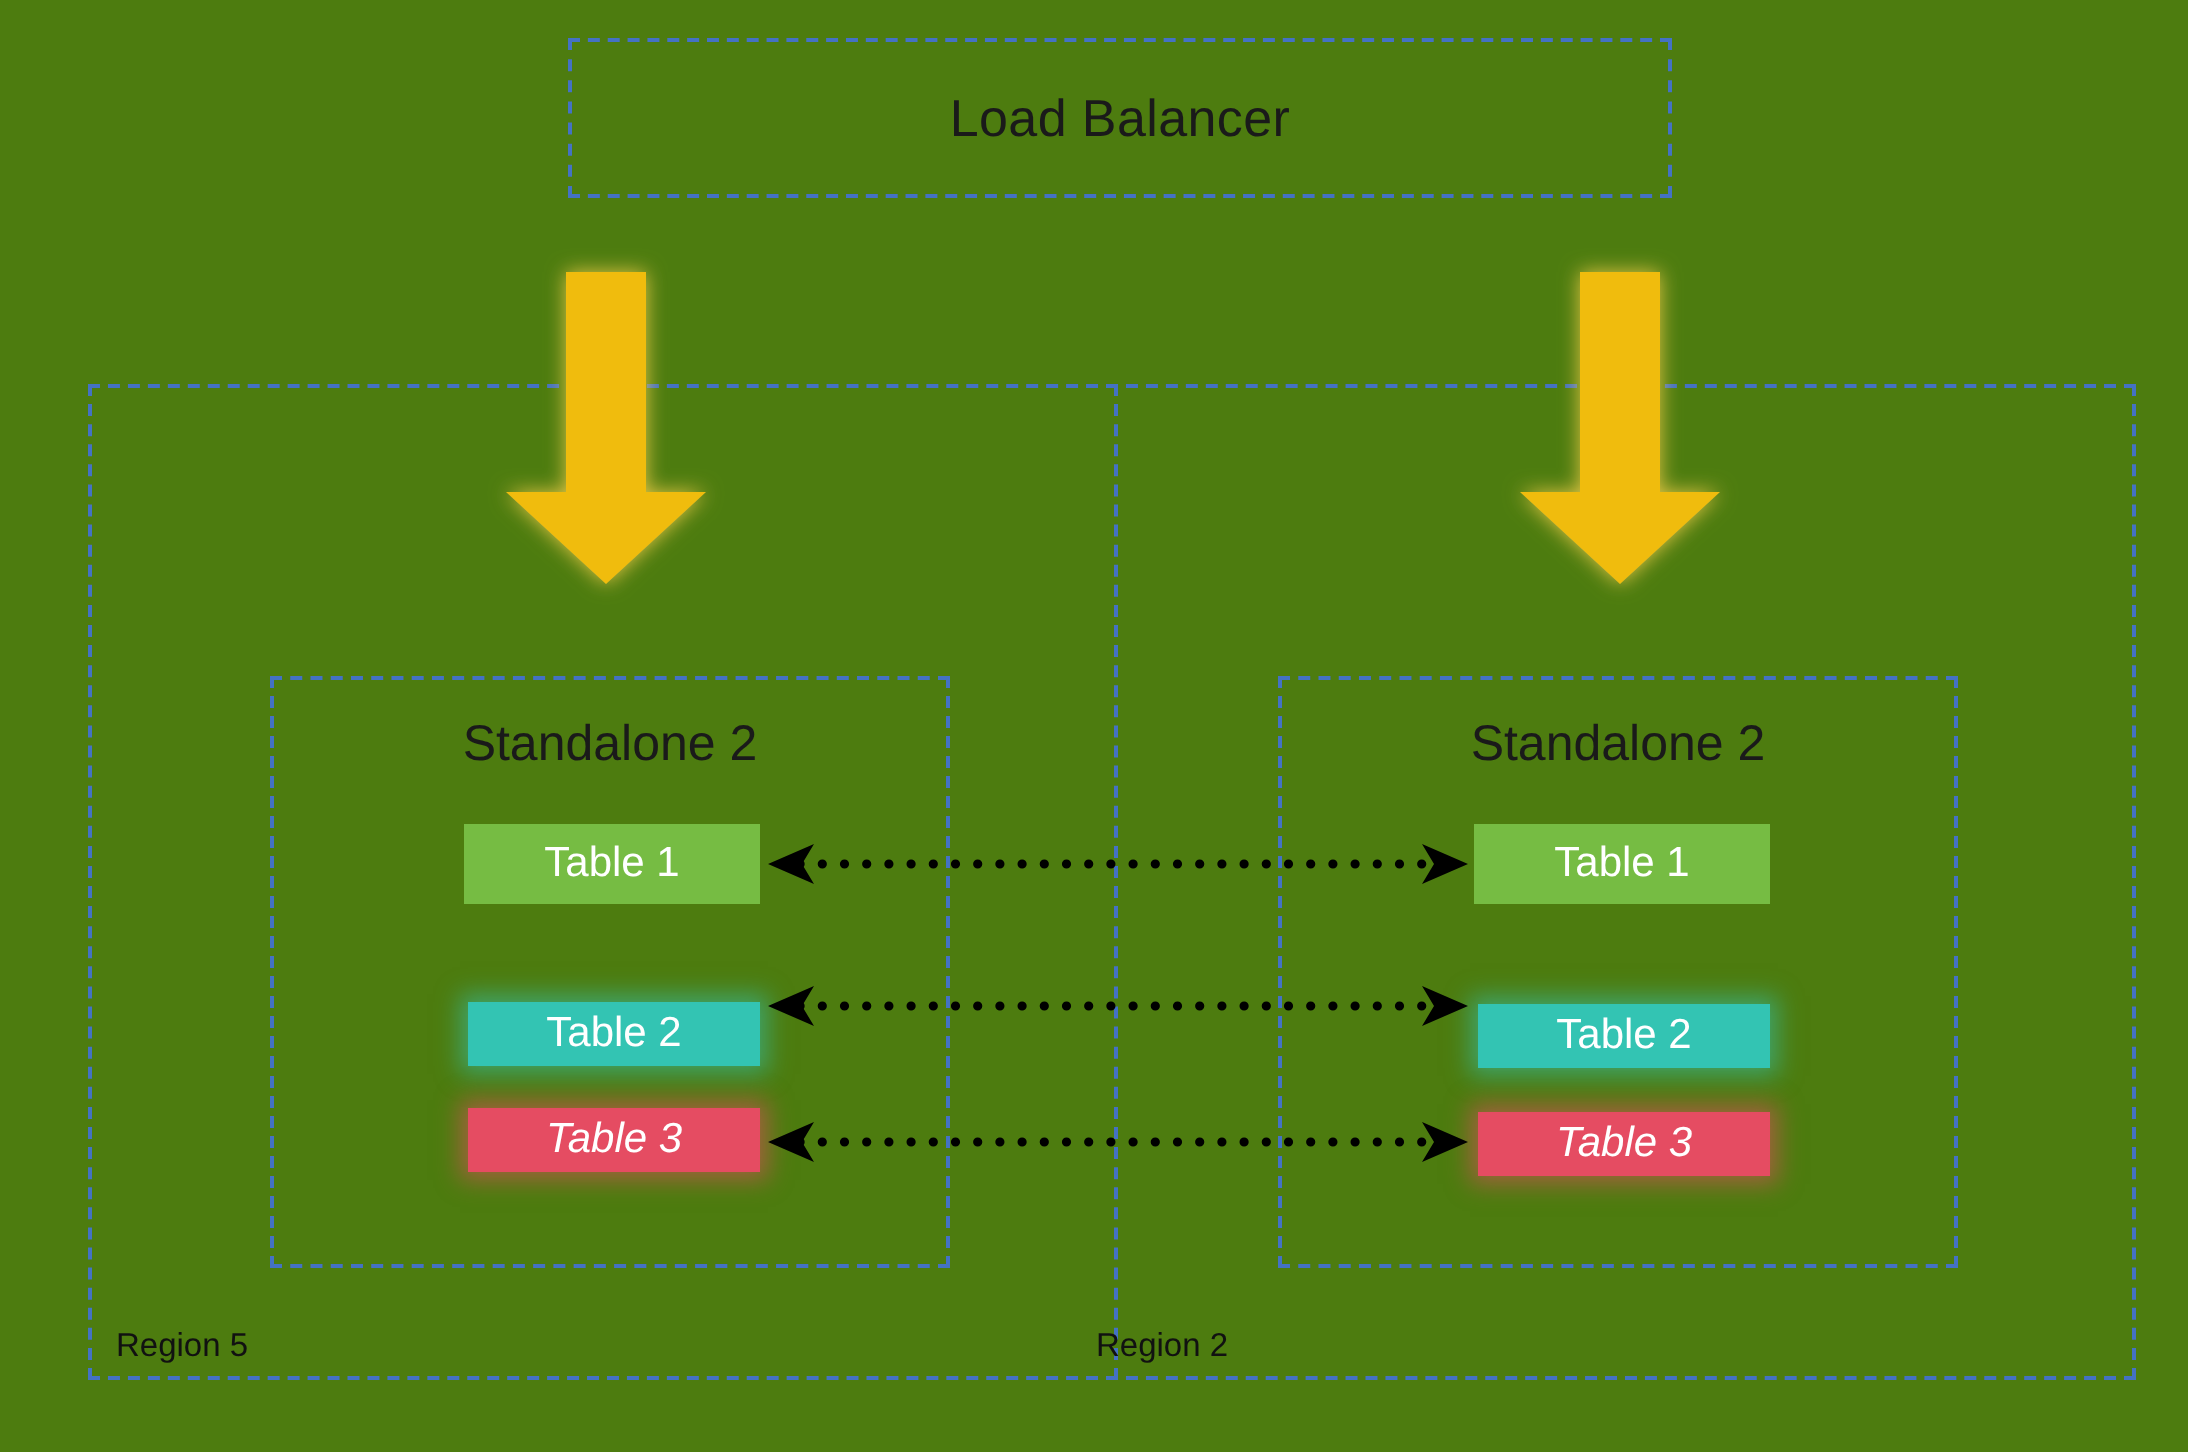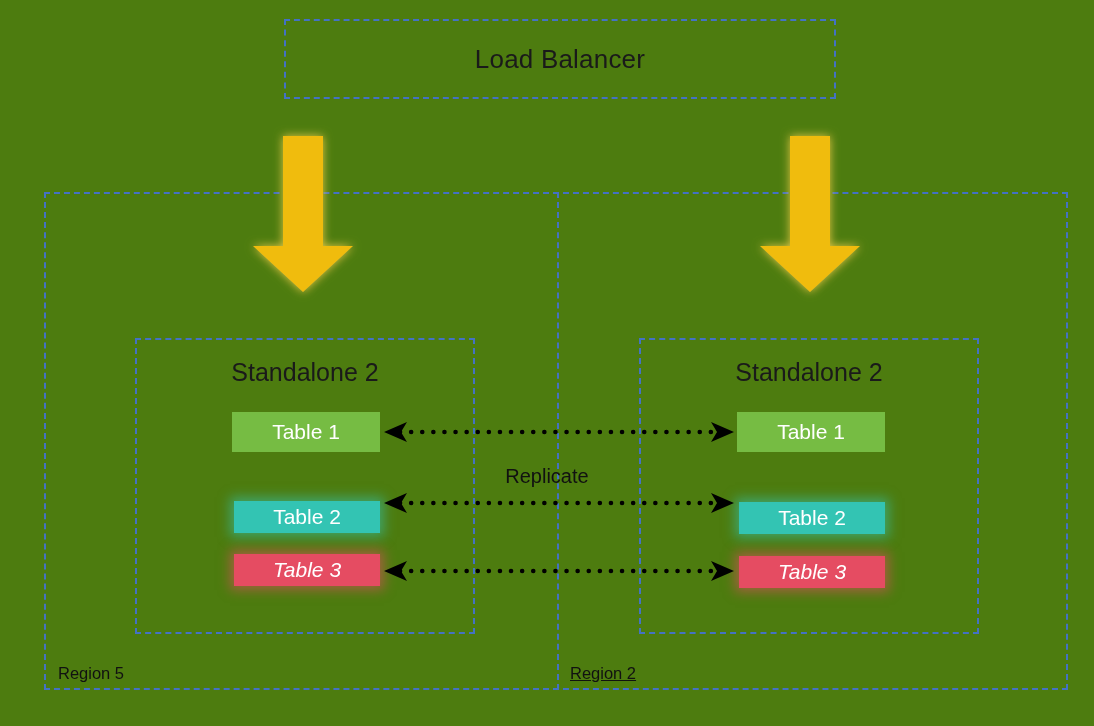--- a/index.html
+++ b/index.html
@@ -64,21 +64,21 @@
     height: 498px;
     border-left: 2px dashed #4472C4;
     box-sizing: border-box;
   }
   .region-label {
     position: absolute;
     font-size: 16.5px;
     color: #111;
   }
   #region-1-label { left: 58px; top: 664px; }
-  #region-2-label { left: 570px; top: 664px; text-decoration: underline; }
+  #region-2-label { left: 548px; top: 664px; }
 
   
   #standalone-1 {
     left: 135px;
     top: 338px;
     width: 340px;
     height: 296px;
   }
   #standalone-2 {
     left: 639px;
@@ -199,15 +199,14 @@
       <path d="M384 432 L407 422 L401 432 L407 442 Z"></path>
       <path d="M384 503 L407 493 L401 503 L407 513 Z"></path>
       <path d="M384 571 L407 561 L401 571 L407 581 Z"></path>
 
       <path d="M734 432 L711 422 L717 432 L711 442 Z"></path>
       <path d="M734 503 L711 493 L717 503 L711 513 Z"></path>
       <path d="M734 571 L711 561 L717 571 L711 581 Z"></path>
     </g>
   </svg>
 
-  <div id="replicate-label">Replicate</div>
 
 </div>
 
 </body></html>

